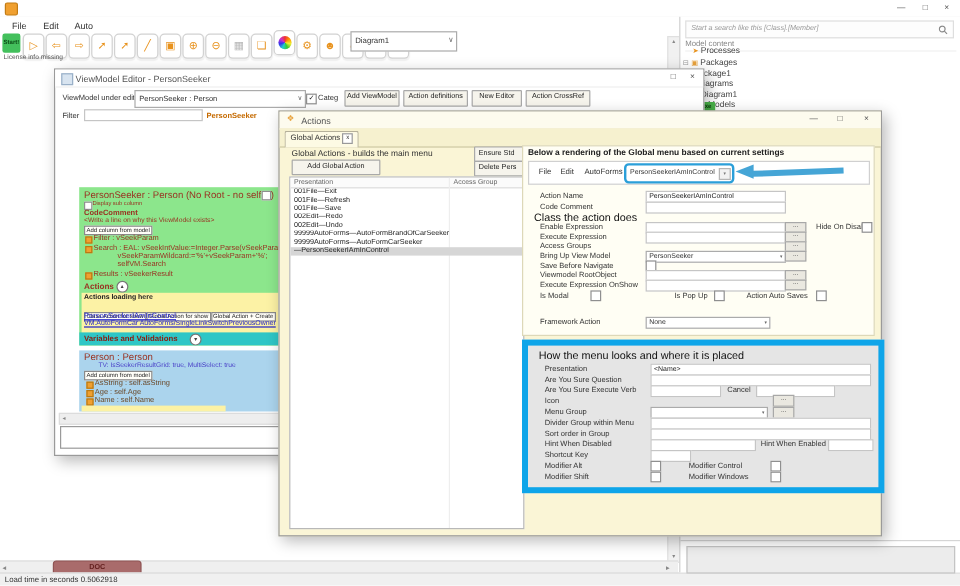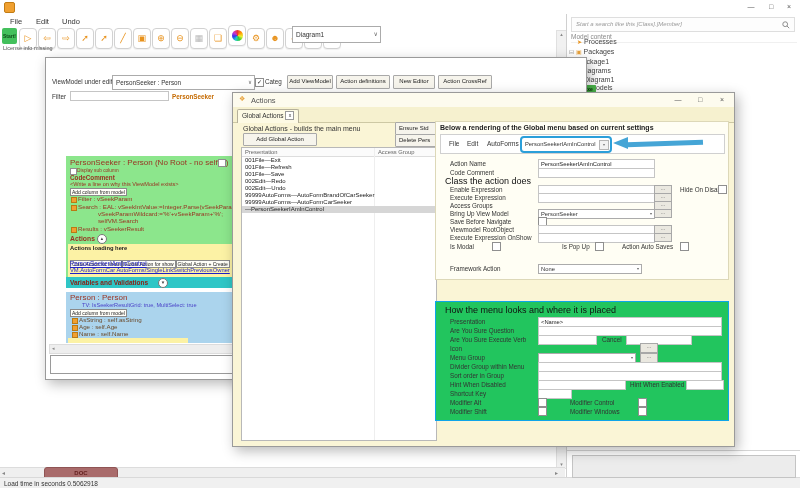--- a/index.html
+++ b/index.html
@@ -38,21 +38,21 @@
 
 <div class="a" style="left:0;top:0;width:800px;height:14px;background:#fff;border-bottom:1px solid #ececec">
   <div class="a" style="left:4px;top:2px;width:9px;height:9px;background:#f0a030;border:1px solid #c27c14;border-radius:2px"></div>
   <div class="a wc" style="left:744px;top:3px">—</div>
   <div class="a wc" style="left:764px;top:3px">□</div>
   <div class="a wc" style="left:782px;top:3px">×</div>
 </div>
 <div class="a" style="left:0;top:14px;width:800px;height:14px;background:#fff">
   <span class="a" style="left:10px;top:3px;font-size:7.5px">File</span>
   <span class="a" style="left:36px;top:3px;font-size:7.5px">Edit</span>
-  <span class="a" style="left:62px;top:3px;font-size:7.5px">Undo</span>
+  <span class="a" style="left:62px;top:3px;font-size:7.5px">Auto</span>
 </div>
 
 <div class="a" style="left:0;top:28px;width:800px;height:22px;background:#fff">
   <div class="a" style="left:2px;top:0;width:15px;height:16px;background:#43c05c;color:#0d4d18;font-size:5px;font-weight:bold;text-align:center;line-height:16px;border-radius:2px">Start!</div>
   <div class="a" style="left:19px;top:-3px;white-space:nowrap">
     <span class="tbtn">▷</span><span class="tbtn">⇦</span><span class="tbtn">⇨</span><span class="tbtn">➚</span><span class="tbtn">➚</span><span class="tbtn">╱</span><span class="tbtn">▣</span><span class="tbtn">⊕</span><span class="tbtn">⊖</span><span class="tbtn" style="color:#b9b9b9">▦</span><span class="tbtn">❏</span><span class="tbtn">
         <span style="width:11px;height:11px;border-radius:50%;background:conic-gradient(#e33,#f90,#ee3,#3c3,#2cc,#33e,#c3c,#e33)"></span>
       </span><span class="tbtn">⚙</span><span class="tbtn">☻</span><span class="tbtn">✓</span><span class="tbtn">∴</span><span class="tbtn">⚙</span>
   </div>
   <div class="combo" style="left:292px;top:-2px;width:84px;height:15px;font-size:6.5px;line-height:15px;padding-left:3px">
@@ -107,20 +107,26 @@
   <div class="a tree" style="left:8px;top:70px">
     <span>ViewModels</span>
   </div>
   <div class="a" style="left:11px;top:71px;width:18px;height:8px;background:#4cb84c;color:#0e3e0e;font-size:5px;font-weight:bold;text-align:center;line-height:8px;border-radius:1px">vExe</div>
 
   <div class="a" style="left:0;top:436px;width:234px;height:1px;background:#d5d5d5"></div>
   <div class="a" style="left:5px;top:441px;width:222px;height:21px;background:#ececec;border:1px solid #c4c4c4"></div>
 </div>
 
 <div class="win" style="left:45px;top:57px;width:540px;height:321px">
+  <div class="a" style="left:0;top:0;width:100%;height:14px;background:#fff;border-bottom:1px solid #eee">
+    <div class="a" style="left:5px;top:3px;width:8px;height:8px;background:#d8e4f0;border:1px solid #9ab0c8"></div>
+    <span class="a ttl" style="left:17px;top:3px">ViewModel Editor - PersonSeeker</span>
+    <span class="a wc" style="left:508px;top:3px">□</span>
+    <span class="a wc" style="left:524px;top:3px">×</span>
+  </div>
 
   <span class="fl" style="left:6px;top:20px">ViewModel under edit:</span>
   <div class="combo" style="left:66px;top:17px;width:138px;height:13px;font-size:6.3px;line-height:13px;padding-left:3px">
     <span>PersonSeeker : Person</span>
     <span class="cararrow" style="font-size:5.5px;line-height:13px">∨</span>
   </div>
   <span class="cb" style="left:209px;top:20px">✓</span>
   <span class="fl" style="left:219px;top:20px">Categ</span>
   <div class="btn" style="left:241px;top:17px;width:44px;height:12px">Add ViewModel</div>
   <div class="btn" style="left:290px;top:17px;width:52px;height:12px">Action definitions</div>
@@ -301,21 +307,21 @@
     <span class="fl" style="left:186px;top:121px">Action Auto Saves</span>
     <span class="cb" style="left:244px;top:120px"></span>
 
     <span class="fl" style="left:14px;top:143px">Framework Action</span>
     <div class="combo" style="left:102px;top:142px;width:100px;height:8px;font-size:5.8px;line-height:8px;padding-left:2px">
       <span>None</span>
       <span class="cararrow" style="font-size:4px;line-height:8px">▾</span>
     </div>
   </div>
 
-  <div class="a" style="left:202px;top:208px;width:292px;height:118px;background:#22c55e;border:1px solid #0ea5e9">
+  <div class="a" style="left:202px;top:190px;width:292px;height:118px;background:#e5e5e5;border:5px solid #0ea5e9">
     <div class="a" style="left:9px;top:3px;font-size:9px;color:#111;white-space:nowrap">How the menu looks and where it is placed</div>
 
     <span class="fl" style="left:14px;top:16px">Presentation</span>
     <div class="tbx" style="left:102px;top:15px;width:180px">&lt;Name&gt;</div>
 
     <span class="fl" style="left:14px;top:25px">Are You Sure Question</span>
     <div class="tbx" style="left:102px;top:24px;width:180px"></div>
 
     <span class="fl" style="left:14px;top:34px">Are You Sure Execute Verb</span>
     <div class="tbx" style="left:102px;top:33px;width:55px"></div>

